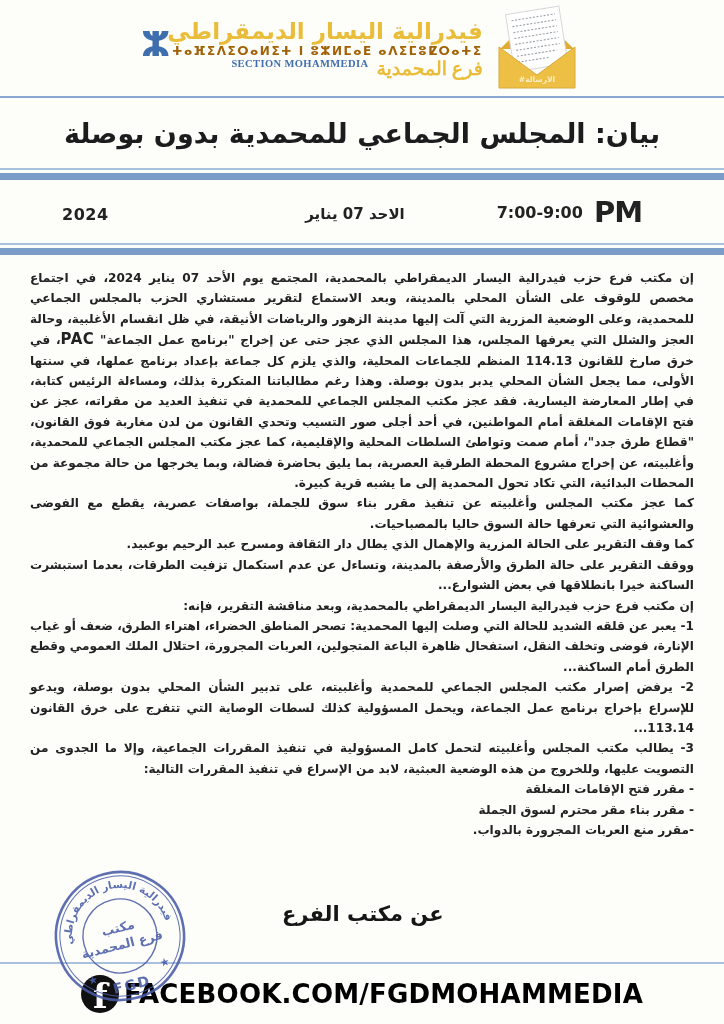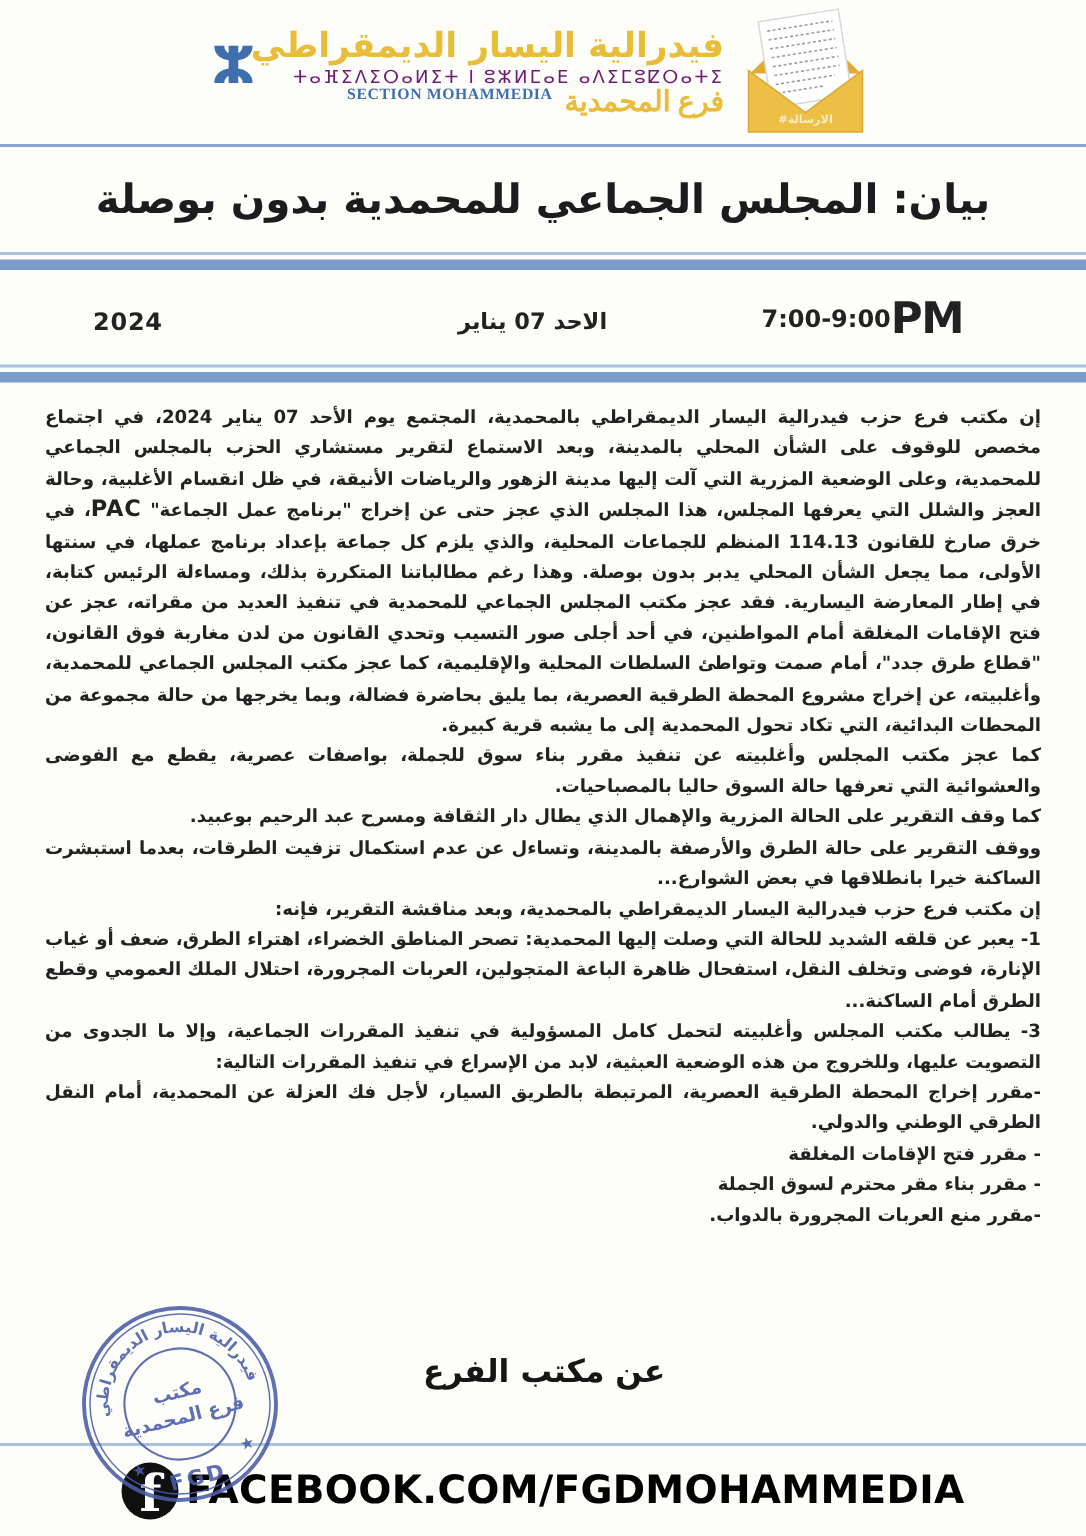--- a/index.html
+++ b/index.html
@@ -6,40 +6,40 @@
   .page{
     width:724px;height:1024px;margin:0 auto;position:relative;overflow:hidden;
     background:#fdfdfa;color:#1e1e1e;
     font-family:"DejaVu Sans",sans-serif;
   }
   
   .header{height:98px;border-bottom:2px solid #8aa8cf;display:flex;align-items:center;justify-content:center;gap:8px;padding-top:2px;box-sizing:border-box;}
   .logo-block{position:relative;text-align:right;line-height:1.12;padding-left:26px;}
   .yaz-glyph{position:absolute;left:0;top:6px;color:#3f6eae;font-size:34px;font-weight:bold;}
   .org-ar{color:#e9bd3a;font-size:23px;font-weight:bold;white-space:nowrap;direction:rtl;}
-  .org-tif{color:#701a75;font-size:12px;font-weight:normal;letter-spacing:1.5px;white-space:nowrap;}
+  .org-tif{color:#a16207;font-size:12px;font-weight:bold;letter-spacing:1.5px;white-space:nowrap;}
   .org-fr{color:#e9bd3a;font-size:12.5px;font-weight:bold;white-space:nowrap;letter-spacing:.3px;}
   .section-line{display:flex;justify-content:flex-end;gap:8px;font-family:Liberation Serif, serif;}
   .section-en{color:#3f6eae;font-size:10.5px;font-weight:bold;letter-spacing:.4px;}
   .section-ar{color:#e9bd3a;font-size:19px;font-weight:bold;direction:rtl;}
   .envelope{flex:0 0 auto;}
   
   .title-bar{height:70px;display:flex;align-items:center;justify-content:center;}
   .doc-title{direction:rtl;font-size:27px;font-weight:bold;color:#1c1c1e;white-space:nowrap;}
   
   .sep-combo{height:13px;}
   .sep-combo .t{height:2px;background:#a9c0de;}
   .sep-combo .g{height:3px;background:transparent;}
   .sep-combo .k{height:7px;background:#7b9cc9;}
   .footer-sep{position:absolute;left:0;right:0;top:962px;height:2px;background:#a9c0de;}
   
   .meta{height:62px;position:relative;font-weight:bold;color:#222;}
   .meta-year{position:absolute;left:62px;top:24px;font-size:16px;letter-spacing:.5px;}
   .meta-date{position:absolute;left:0;right:14px;top:24px;text-align:center;font-size:15px;direction:rtl;}
-  .meta-time{position:absolute;right:82px;top:14px;display:flex;align-items:center;gap:0;}
+  .meta-time{position:absolute;right:82px;top:14px;display:flex;align-items:center;gap:11px;}
   .meta-hours{font-size:16px;font-weight:bold;}
   .meta-period{font-size:29px;font-weight:bold;letter-spacing:-1px;}
   
   .body-text{direction:rtl;text-align:justify;text-align-last:right;
     padding:12px 30px 0 30px;font-size:12.1px;line-height:20.4px;font-weight:bold;
     color:#222;height:606px;overflow:hidden;box-sizing:border-box;}
   .body-text p{margin:0;}
   .pac{direction:ltr;unicode-bidi:embed;font-size:15px;letter-spacing:.5px;}
   
   .sig-label{position:absolute;left:282px;top:902px;font-size:21px;font-weight:bold;direction:rtl;z-index:3;color:#161616;}
@@ -110,22 +110,22 @@
       <div class="k"></div>
     </div>
 
   <div class="body-text">
     <p><span>إن مكتب فرع حزب فيدرالية اليسار الديمقراطي بالمحمدية، المجتمع يوم الأحد 07 يناير 2024، في اجتماع مخصص للوقوف على الشأن المحلي بالمدينة، وبعد الاستماع لتقرير مستشاري الحزب بالمجلس الجماعي للمحمدية، وعلى الوضعية المزرية التي آلت إليها مدينة الزهور والرياضات الأنيقة، في ظل انقسام الأغلبية، وحالة العجز والشلل التي يعرفها المجلس، هذا المجلس الذي عجز حتى عن إخراج "برنامج عمل الجماعة" </span><span class="pac">PAC</span><span>، في خرق صارخ للقانون 114.13 المنظم للجماعات المحلية، والذي يلزم كل جماعة بإعداد برنامج عملها، في سنتها الأولى، مما يجعل الشأن المحلي يدبر بدون بوصلة. وهذا رغم مطالباتنا المتكررة بذلك، ومساءلة الرئيس كتابة، في إطار المعارضة اليسارية. فقد عجز مكتب المجلس الجماعي للمحمدية في تنفيذ العديد من مقراته، عجز عن فتح الإقامات المغلقة أمام المواطنين، في أحد أجلى صور التسيب وتحدي القانون من لدن مغاربة فوق القانون، "قطاع طرق جدد"، أمام صمت وتواطئ السلطات المحلية والإقليمية، كما عجز مكتب المجلس الجماعي للمحمدية، وأغلبيته، عن إخراج مشروع المحطة الطرقية العصرية، بما يليق بحاضرة فضالة، وبما يخرجها من حالة مجموعة من المحطات البدائية، التي تكاد تحول المحمدية إلى ما يشبه قرية كبيرة.</span></p>
     <p>كما عجز مكتب المجلس وأغلبيته عن تنفيذ مقرر بناء سوق للجملة، بواصفات عصرية، يقطع مع الفوضى والعشوائية التي تعرفها حالة السوق حاليا بالمصباحيات.</p>
     <p>كما وقف التقرير على الحالة المزرية والإهمال الذي يطال دار الثقافة ومسرح عبد الرحيم بوعبيد.</p>
     <p>ووقف التقرير على حالة الطرق والأرصفة بالمدينة، وتساءل عن عدم استكمال تزفيت الطرقات، بعدما استبشرت الساكنة خيرا بانطلاقها في بعض الشوارع...</p>
     <p>إن مكتب فرع حزب فيدرالية اليسار الديمقراطي بالمحمدية، وبعد مناقشة التقرير، فإنه:</p>
     <p>1- يعبر عن قلقه الشديد للحالة التي وصلت إليها المحمدية: تصحر المناطق الخضراء، اهتراء الطرق، ضعف أو غياب الإنارة، فوضى وتخلف النقل، استفحال ظاهرة الباعة المتجولين، العربات المجرورة، احتلال الملك العمومي وقطع الطرق أمام الساكنة...</p>
+    <p>2- يرفض إصرار مكتب المجلس الجماعي للمحمدية وأغلبيته، على تدبير الشأن المحلي بدون بوصلة، ويدعو للإسراع بإخراج برنامج عمل الجماعة، ويحمل المسؤولية كذلك لسطات الوصاية التي تتفرج على خرق القانون 113.14...</p>
     <p>3- يطالب مكتب المجلس وأغلبيته لتحمل كامل المسؤولية في تنفيذ المقررات الجماعية، وإلا ما الجدوى من التصويت عليها، وللخروج من هذه الوضعية العبثية، لابد من الإسراع في تنفيذ المقررات التالية:</p>
-    <p>-مقرر إخراج المحطة الطرقية العصرية، المرتبطة بالطريق السيار، لأجل فك العزلة عن المحمدية، أمام النقل الطرقي الوطني والدولي.</p>
     <p>- مقرر فتح الإقامات المغلقة</p>
     <p>- مقرر بناء مقر محترم لسوق الجملة</p>
     <p>-مقرر منع العربات المجرورة بالدواب.</p>
 
   </div>
 
   <div class="sig-label">عن مكتب الفرع</div>
 
   <svg class="stamp" width="140" height="140" viewBox="0 0 140 140" aria-hidden="true">
     <circle cx="70" cy="70" r="64" fill="none" stroke="#4a5da8" stroke-width="2.6"></circle>

